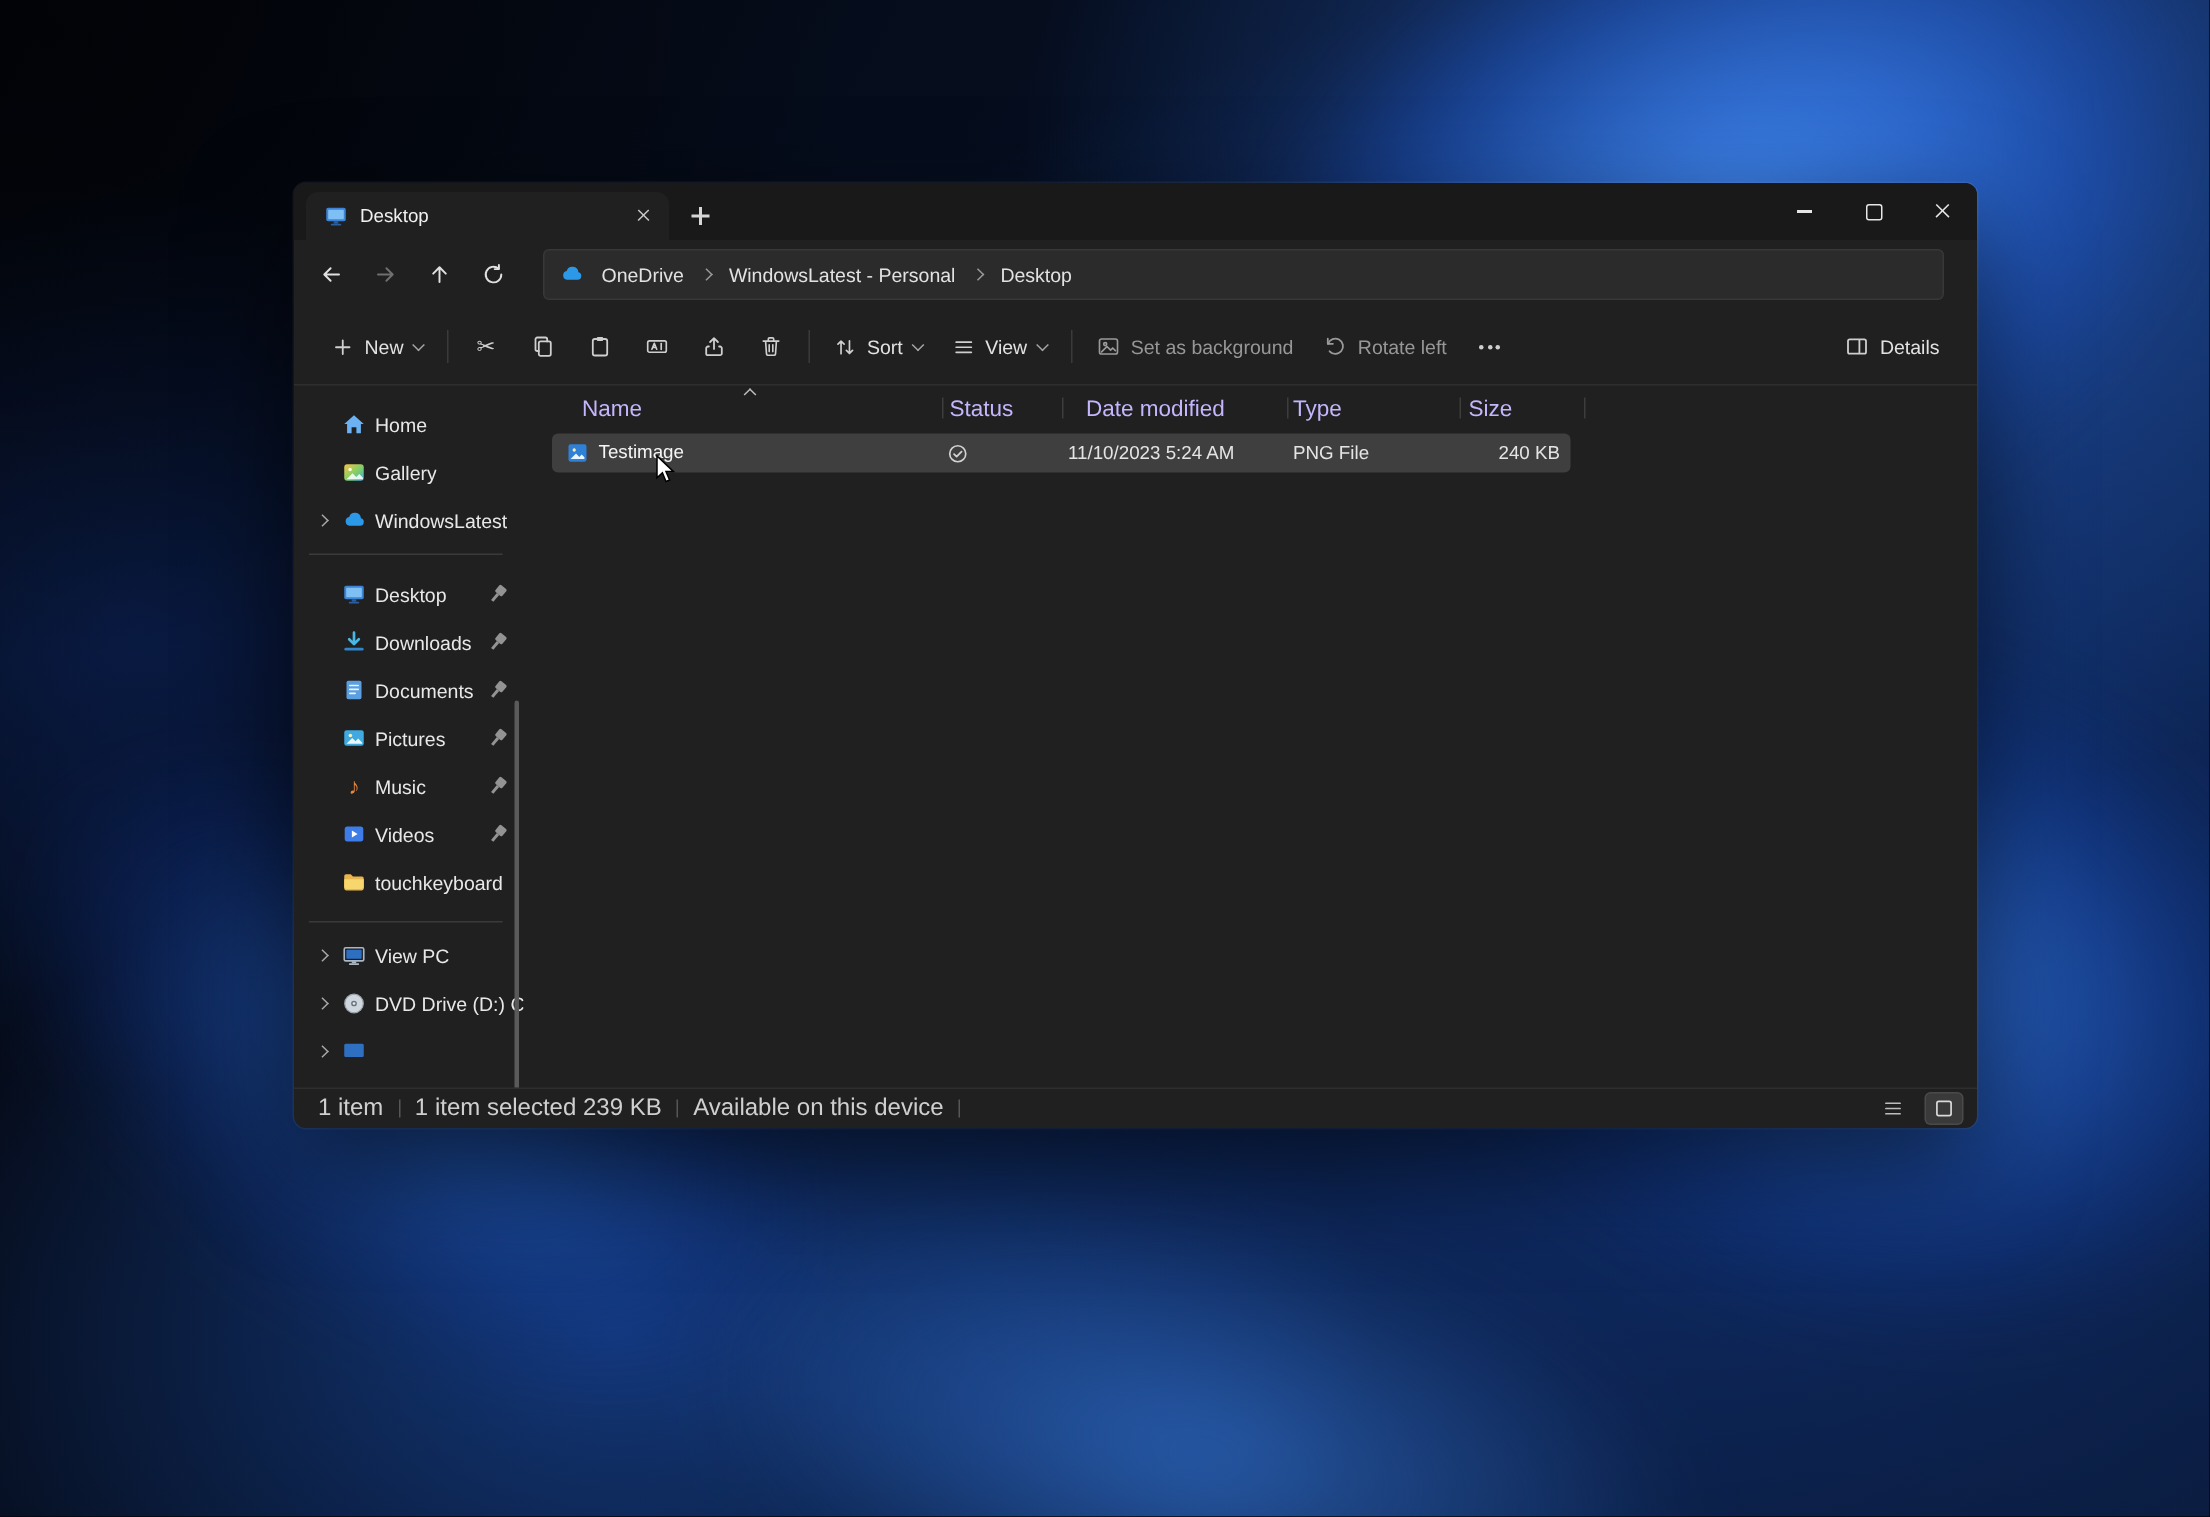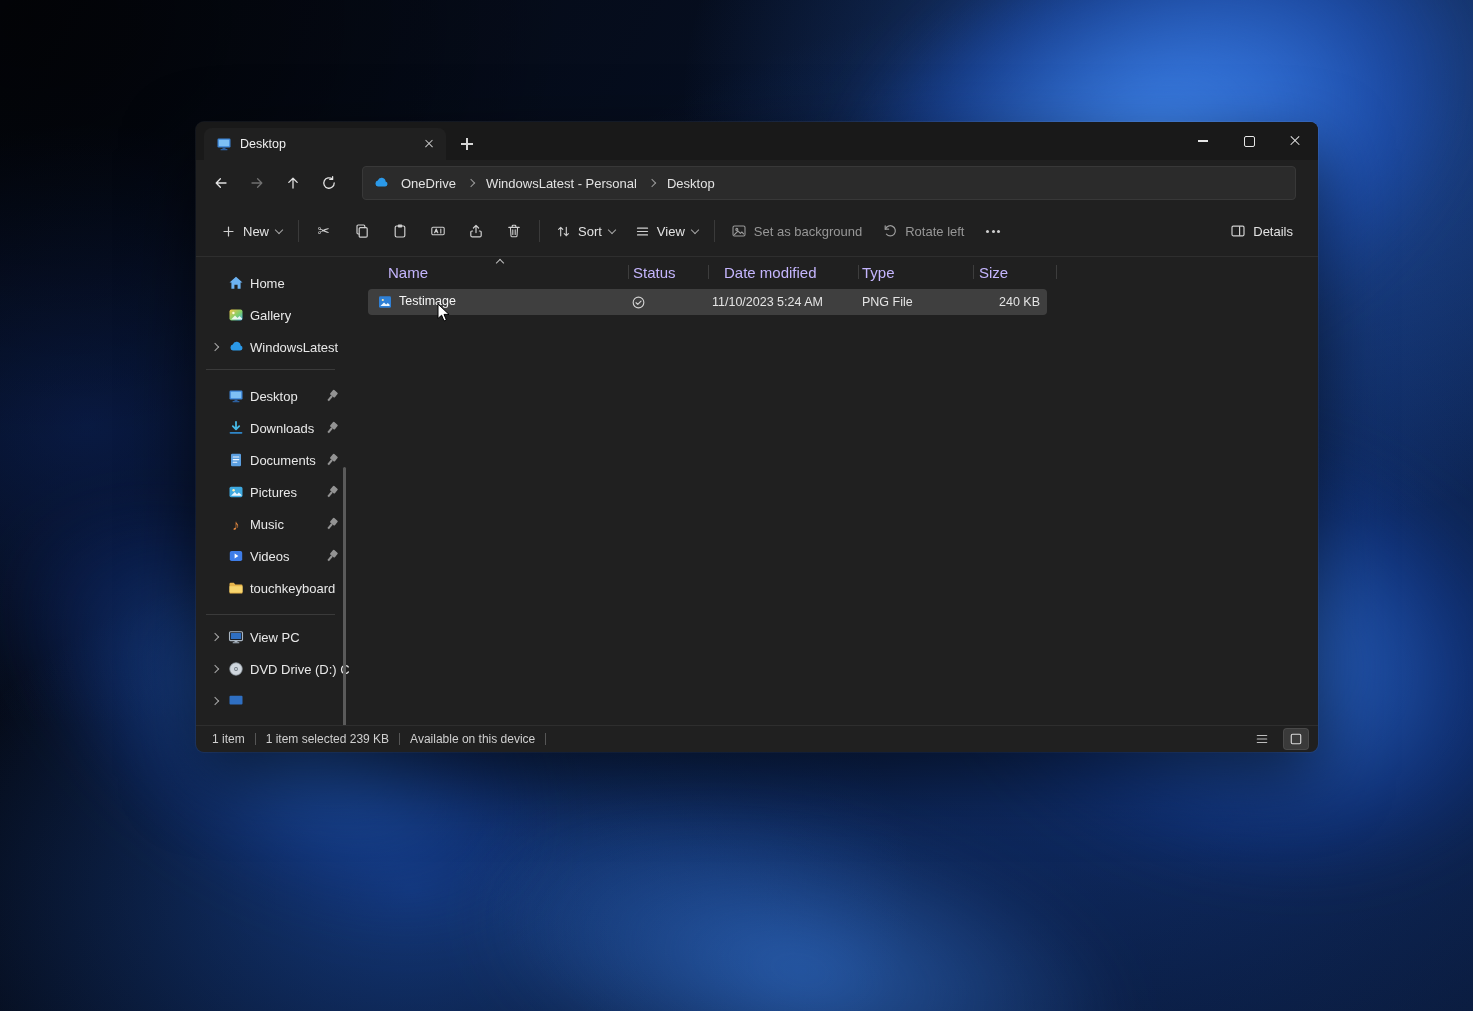--- a/index.html
+++ b/index.html
@@ -105,21 +105,21 @@
   .sortcaret{position:absolute;left:141px;top:3px;color:#bdbdbd;}
   .frow{margin:2px 0 0 12px;width:679px;height:26px;border-radius:4px;background:#3f3f3f;
     display:flex;align-items:center;font-size:12.5px;color:#e4e4e4;}
   .f-name{width:260px;display:flex;gap:6px;padding-left:9px;box-sizing:border-box;color:#f5f5f5;}
   .f-status{width:80px;display:flex;align-items:center;padding-left:3px;box-sizing:border-box;}
   .f-date{width:150px;padding-left:4px;box-sizing:border-box;}
   .f-type{width:115px;padding-left:4px;box-sizing:border-box;}
   .f-size{width:74px;padding-right:7px;box-sizing:border-box;text-align:right;}
   
   .statusbar{height:26px;flex:none;border-top:1px solid #2e2e2e;display:flex;align-items:center;
-    padding:0 10px 0 16px;gap:10px;font-size:12px;color:#cfcfcf;}
+    padding:0 10px 0 16px;gap:10px;font-size:16px;color:#cfcfcf;}
   .stsep{width:1px;height:12px;background:#565656;flex:none;}
   .stspacer{flex:1;}
   .viewtoggle{width:24px;height:20px;border-radius:3px;display:flex;align-items:center;justify-content:center;flex:none;}
   .viewtoggle.active{background:#3a3a3a;box-shadow:0 0 0 1px #4a4a4a;}
   
   .cursor{position:absolute;left:437px;top:303px;z-index:50;pointer-events:none;}
   svg{display:block;}
 </style>
 </head>
 <body>

